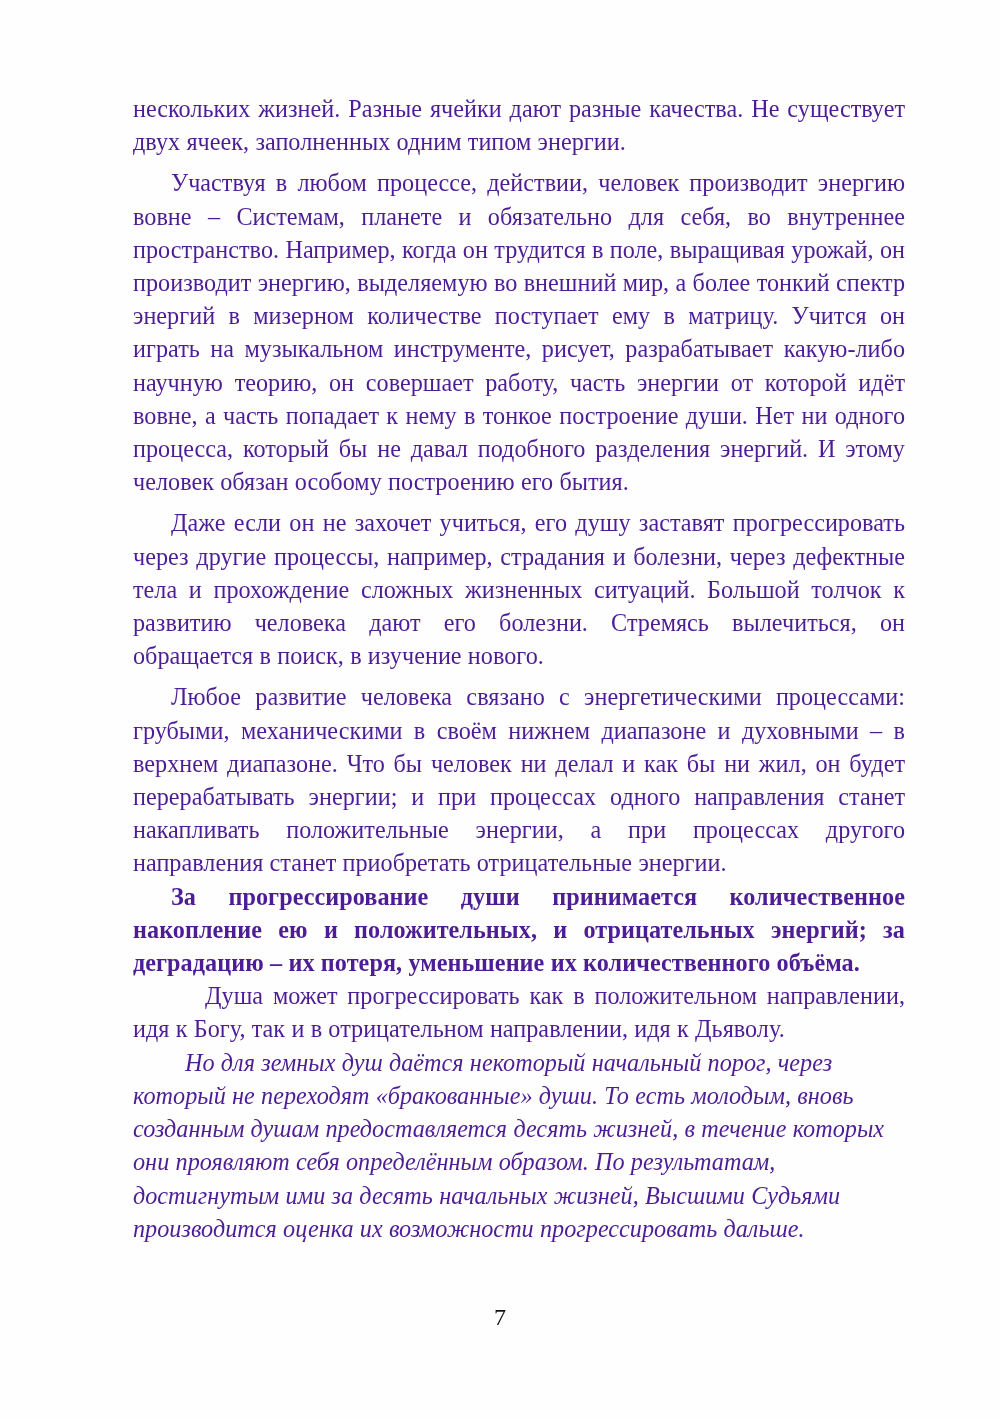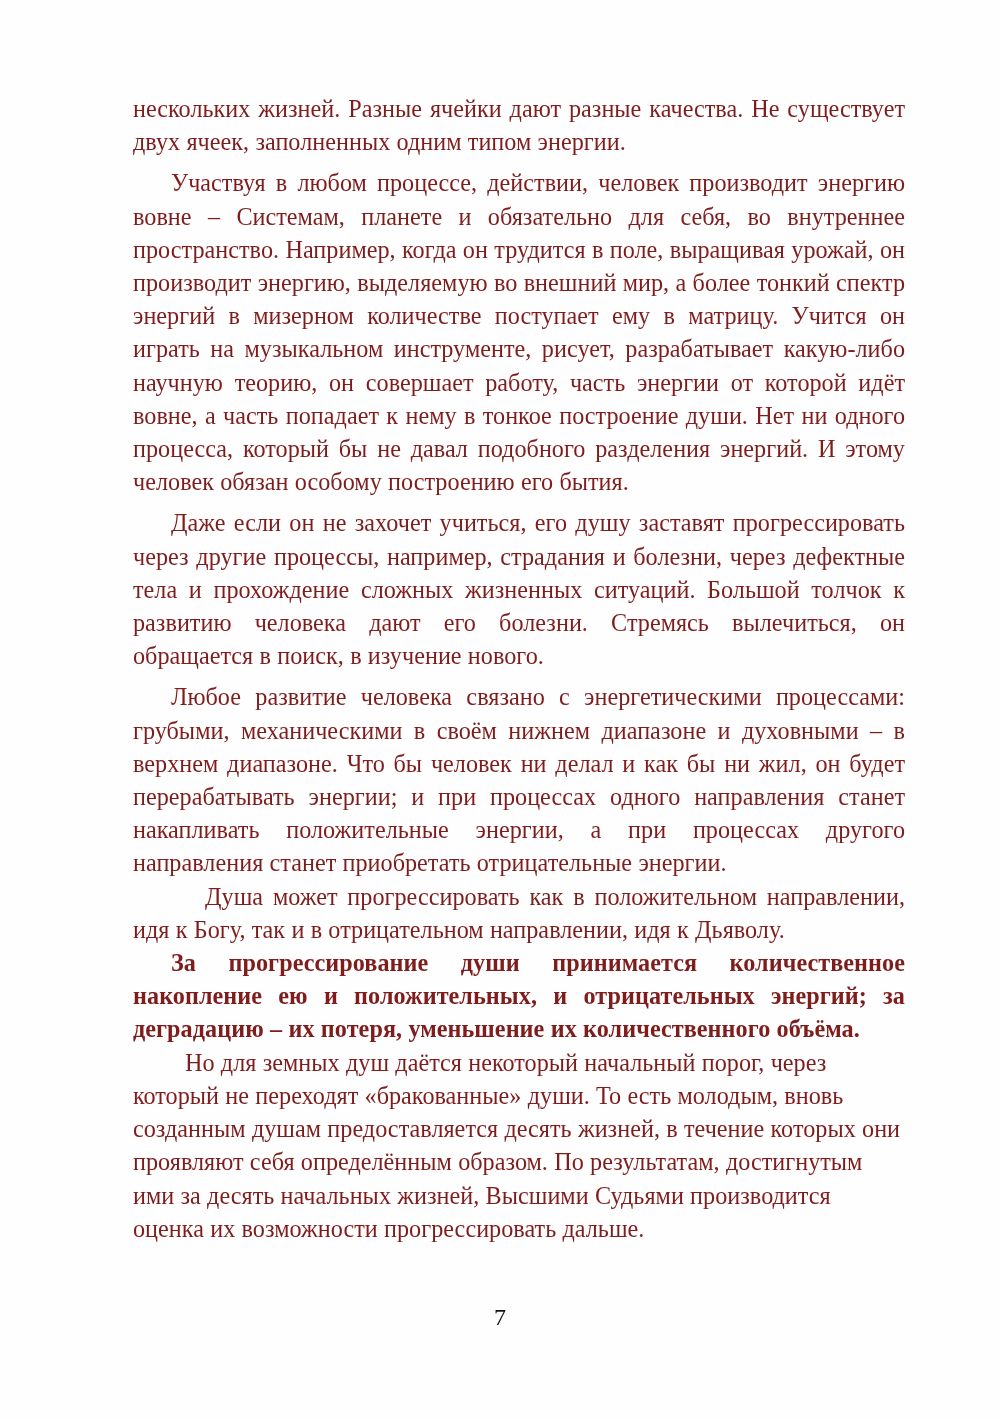--- a/index.html
+++ b/index.html
@@ -28,40 +28,41 @@
     top: 92px;
     width: 772px;
   }
   p.para {
     margin: 0;
     padding: 0;
     font-size: 24.2px;
     line-height: 33.2px;
     text-align: justify;
     text-justify: inter-word;
-    color: #7f1d1d;
+    color: #4c1d95;
     letter-spacing: 0.02px;
     word-spacing: 0.2px;
     -webkit-font-smoothing: none;
   }
   p.para:last-child {
     text-align: left;
   }
   p.cont {
     text-indent: 0;
   }
   p.indent {
     text-indent: 38px;
     margin-top: 8px;
   }
   p.indent-lg {
     text-indent: 72px;
   }
   p.indent-md {
     text-indent: 52px;
+    font-style: italic;
   }
   p.bold {
     font-weight: bold;
     text-indent: 38px;
     letter-spacing: 0.05px;
   }
   
   p.para.lastleft {
     text-align-last: left;
   }
@@ -85,23 +86,23 @@
   <div class="text-column">
 
     <p class="para cont lastleft">нескольких жизней. Разные ячейки дают разные качества. Не существует двух ячеек, заполненных одним типом энергии.</p>
 
     <p class="para indent lastleft">Участвуя в любом процессе, действии, человек производит энергию вовне – Системам, планете и обязательно для себя, во внутреннее пространство. Например, когда он трудится в поле, выращивая урожай, он производит энергию, выделяемую во внешний мир, а более тонкий спектр энергий в мизерном количестве поступает ему в матрицу. Учится он играть на музыкальном инструменте, рисует, разрабатывает какую-либо научную теорию, он совершает работу, часть энергии от которой идёт вовне, а часть попадает к нему в тонкое построение души. Нет ни одного процесса, который бы не давал подобного разделения энергий. И этому человек обязан особому построению его бытия.</p>
 
     <p class="para indent lastleft">Даже если он не захочет учиться, его душу заставят прогрессировать через другие процессы, например, страдания и болезни, через дефектные тела и прохождение сложных жизненных ситуаций. Большой толчок к развитию человека дают его болезни. Стремясь вылечиться, он обращается в поиск, в изучение нового.</p>
 
     <p class="para indent lastleft">Любое развитие человека связано с энергетическими процессами: грубыми, механическими в своём нижнем диапазоне и духовными – в верхнем диапазоне. Что бы человек ни делал и как бы ни жил, он будет перерабатывать энергии; и при процессах одного направления станет накапливать положительные энергии, а при процессах другого направления станет приобретать отрицательные энергии.</p>
 
+    <p class="para bold lastleft">За прогрессирование души принимается количественное накопление ею и положительных, и отрицательных энергий; за деградацию – их потеря, уменьшение их количественного объёма.</p>
+
     <p class="para indent-lg lastleft">Душа может прогрессировать как в положительном направлении, идя к Богу, так и в отрицательном направлении, идя к Дьяволу.</p>
-
-    <p class="para bold lastleft">За прогрессирование души принимается количественное накопление ею и положительных, и отрицательных энергий; за деградацию – их потеря, уменьшение их количественного объёма.</p>
 
     <p class="para indent-md lastleft">Но для земных душ даётся некоторый начальный порог, через который не переходят «бракованные» души. То есть молодым, вновь созданным душам предоставляется десять жизней, в течение которых они проявляют себя определённым образом. По результатам, достигнутым ими за десять начальных жизней, Высшими Судьями производится оценка их возможности прогрессировать дальше.</p>
 
   </div>
 
   <div class="page-number">7</div>
 
 </div>
 
 </body></html>

